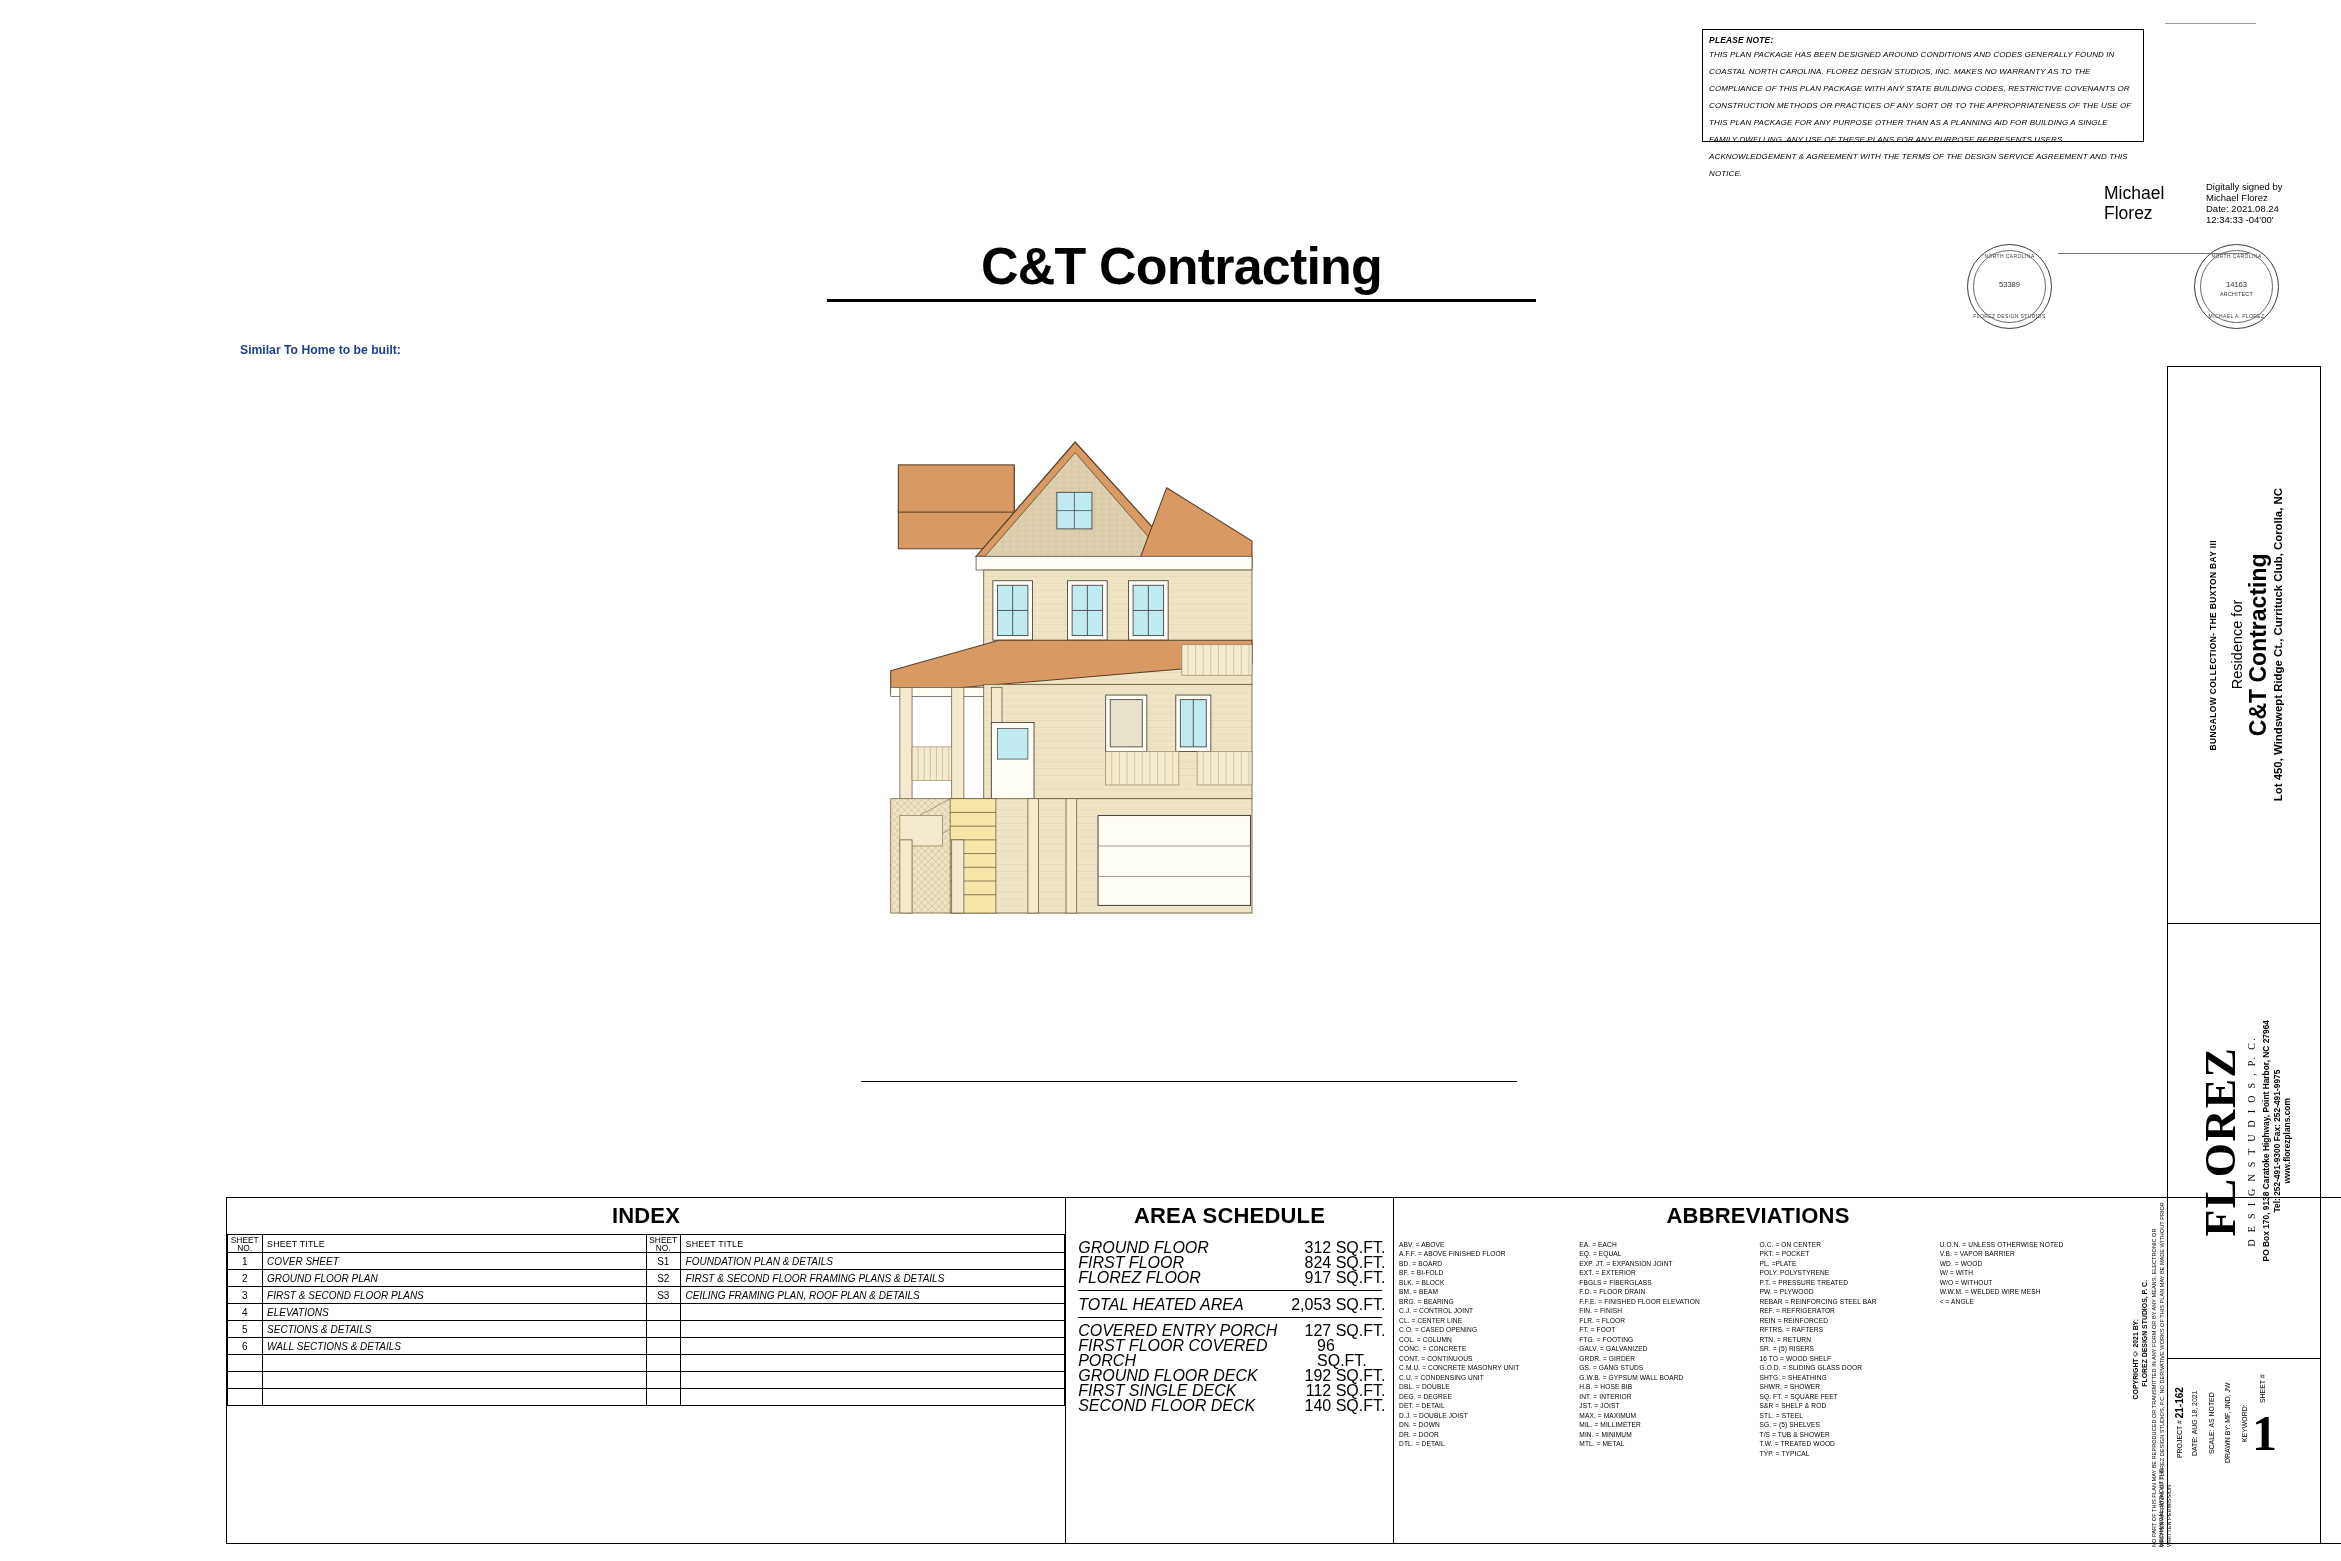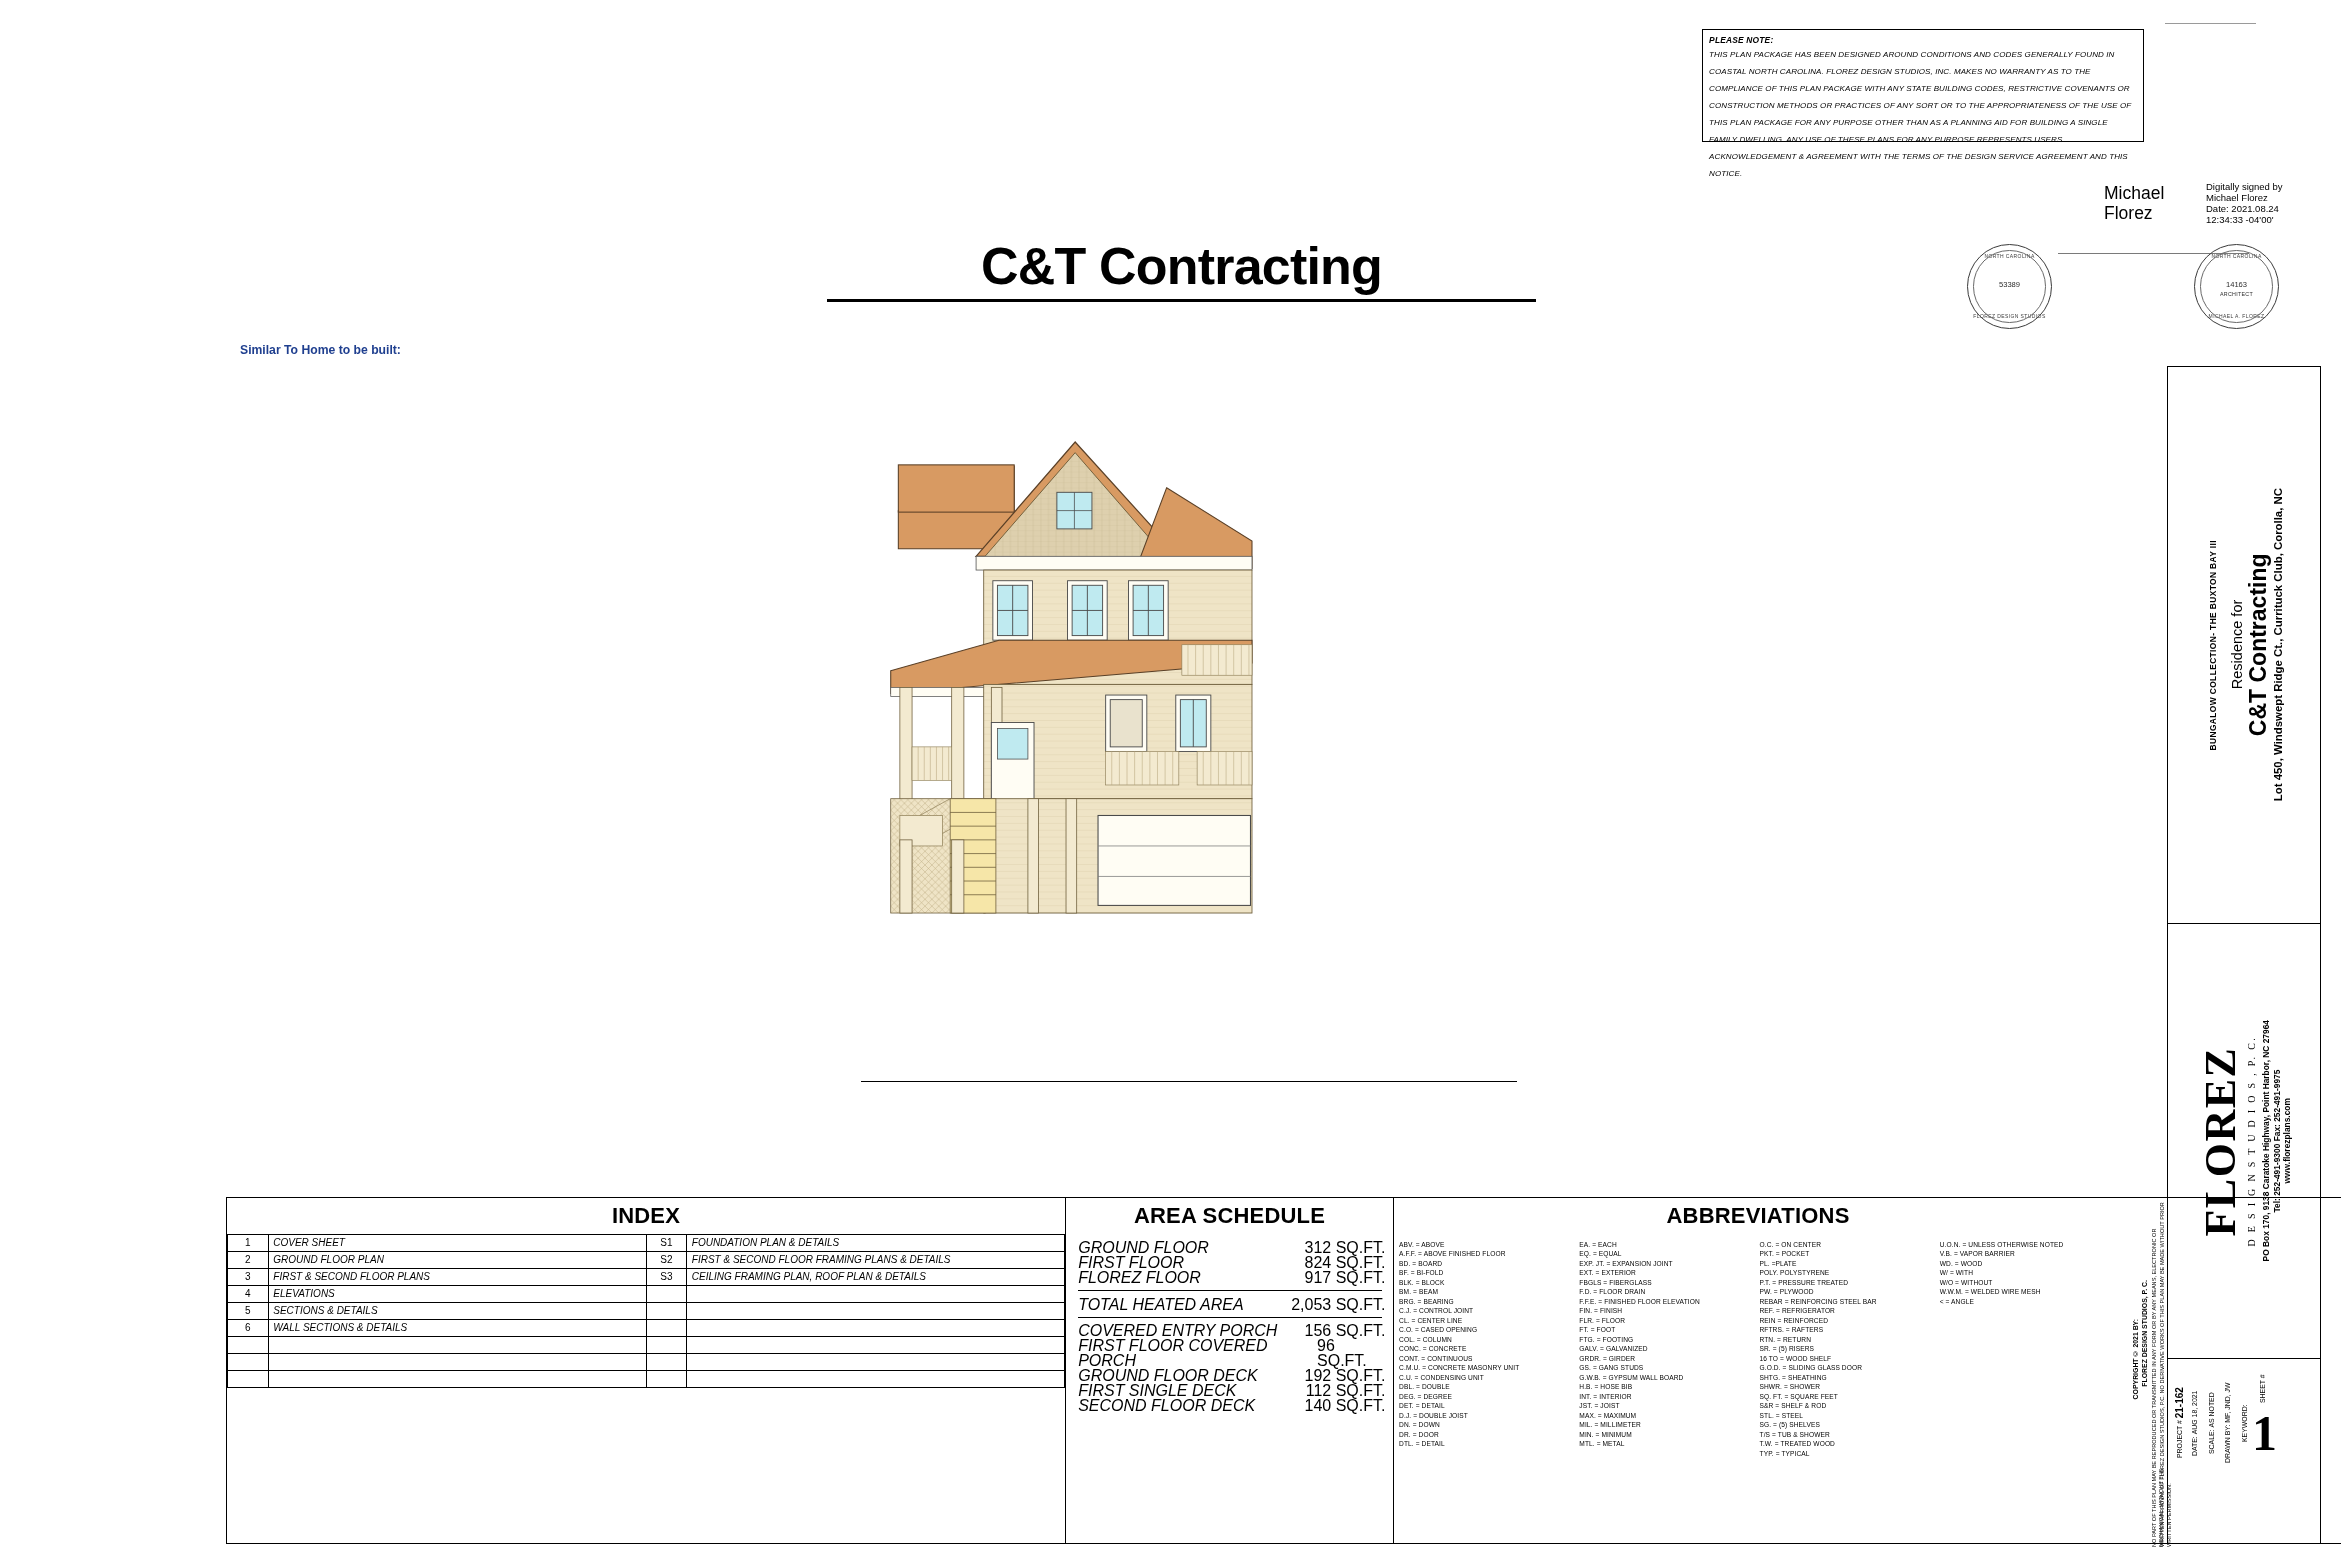--- a/index.html
+++ b/index.html
@@ -326,20 +326,26 @@
     </svg>
   </div>
   <div class="grade"></div>
 
   <div class="tbl-wrap">
 
     <div class="col-index">
       <div class="tbl-title">INDEX</div>
       <table class="idx">
         <tbody>
+            <tr>
+          <td class="hdr num">SHEET NO.</td>
+          <td class="tlabel">SHEET TITLE</td>
+          <td class="hdr num">SHEET NO.</td>
+          <td class="tlabel">SHEET TITLE</td>
+        </tr>
         <tr>
           <td class="num">1</td>
           <td>COVER SHEET</td>
           <td class="num">S1</td>
           <td>FOUNDATION PLAN &amp; DETAILS</td>
         </tr>
         <tr>
           <td class="num">2</td>
           <td>GROUND FLOOR PLAN</td>
           <td class="num">S2</td>
@@ -407,21 +413,21 @@
           <span class="v">917 SQ.FT.</span>
         </div>
         <div class="area-sep"></div>
         <div class="area-row">
           <span>TOTAL HEATED AREA</span>
           <span class="v">2,053 SQ.FT.</span>
         </div>
         <div class="area-sep"></div>
         <div class="area-row">
           <span>COVERED ENTRY PORCH</span>
-          <span class="v">156 SQ.FT.</span>
+          <span class="v">127 SQ.FT.</span>
         </div>
         <div class="area-row">
           <span>FIRST FLOOR COVERED PORCH</span>
           <span class="v">96 SQ.FT.</span>
         </div>
         <div class="area-row">
           <span>GROUND FLOOR DECK</span>
           <span class="v">192 SQ.FT.</span>
         </div>
         <div class="area-row">

